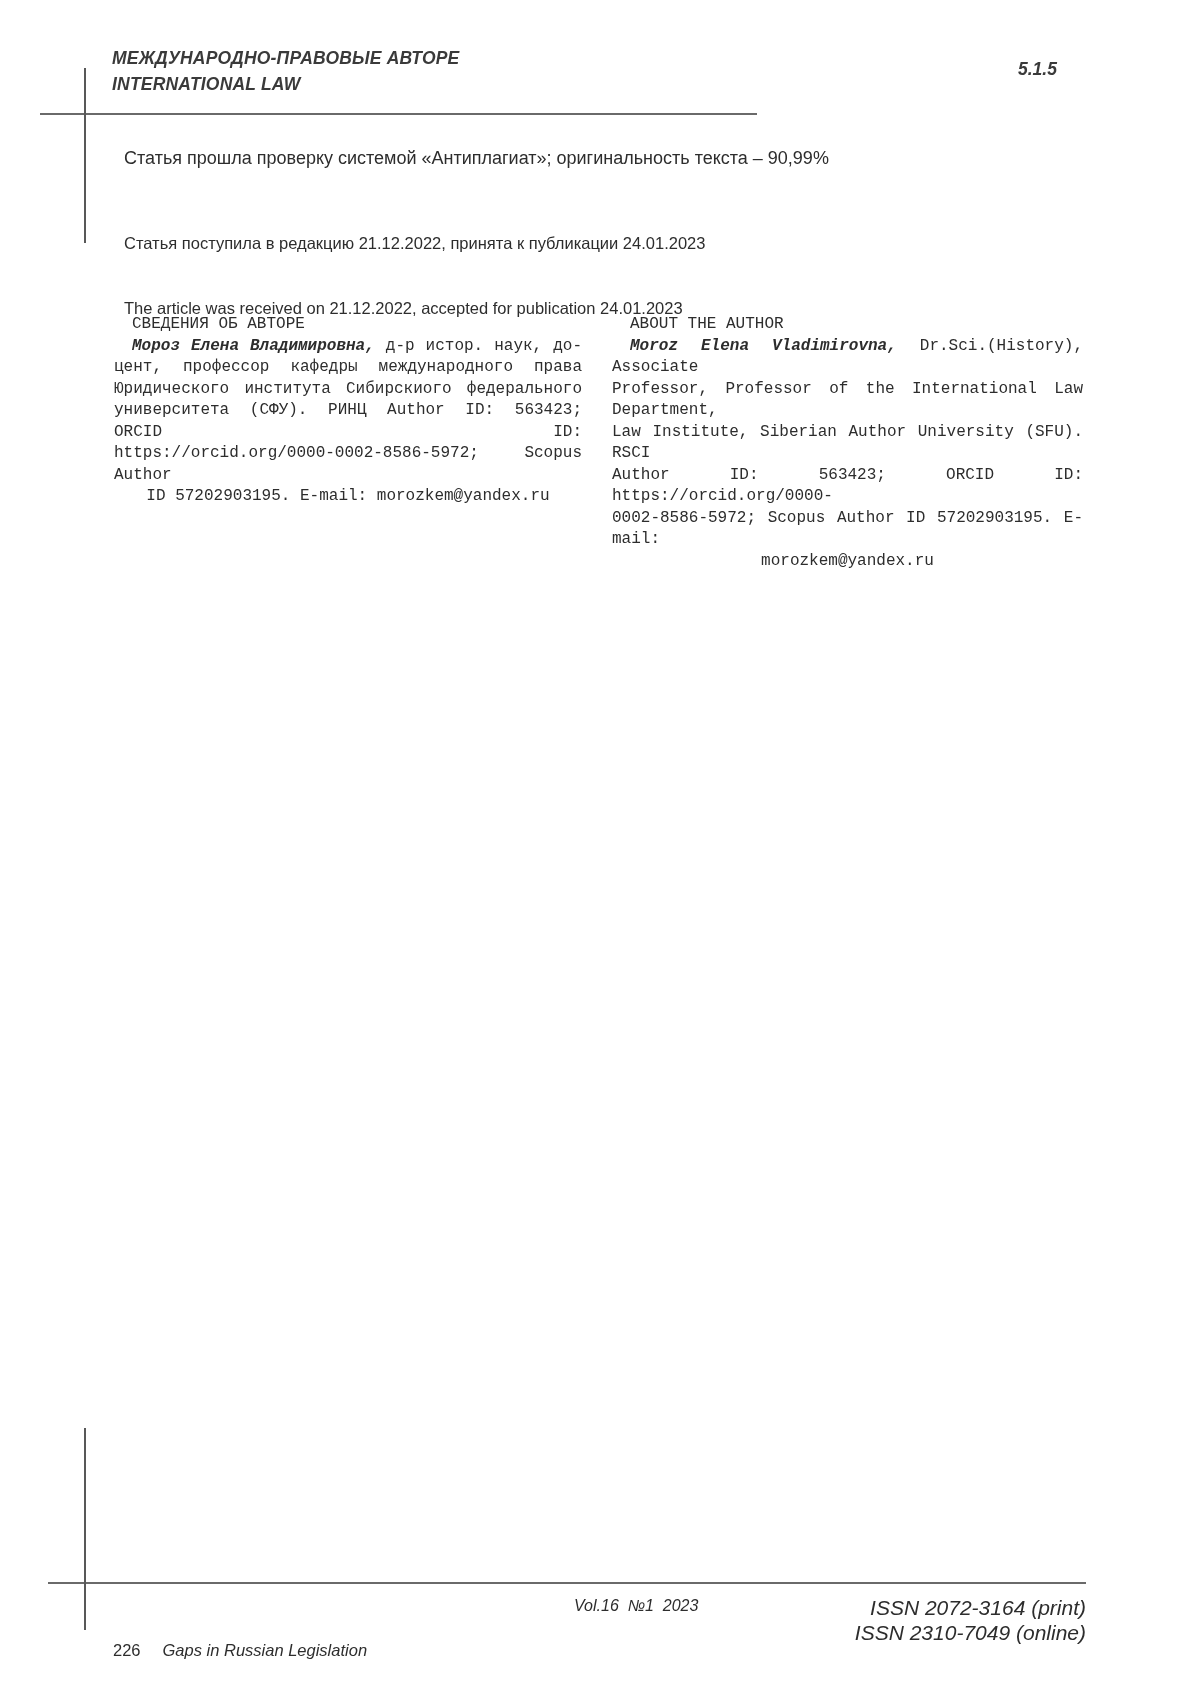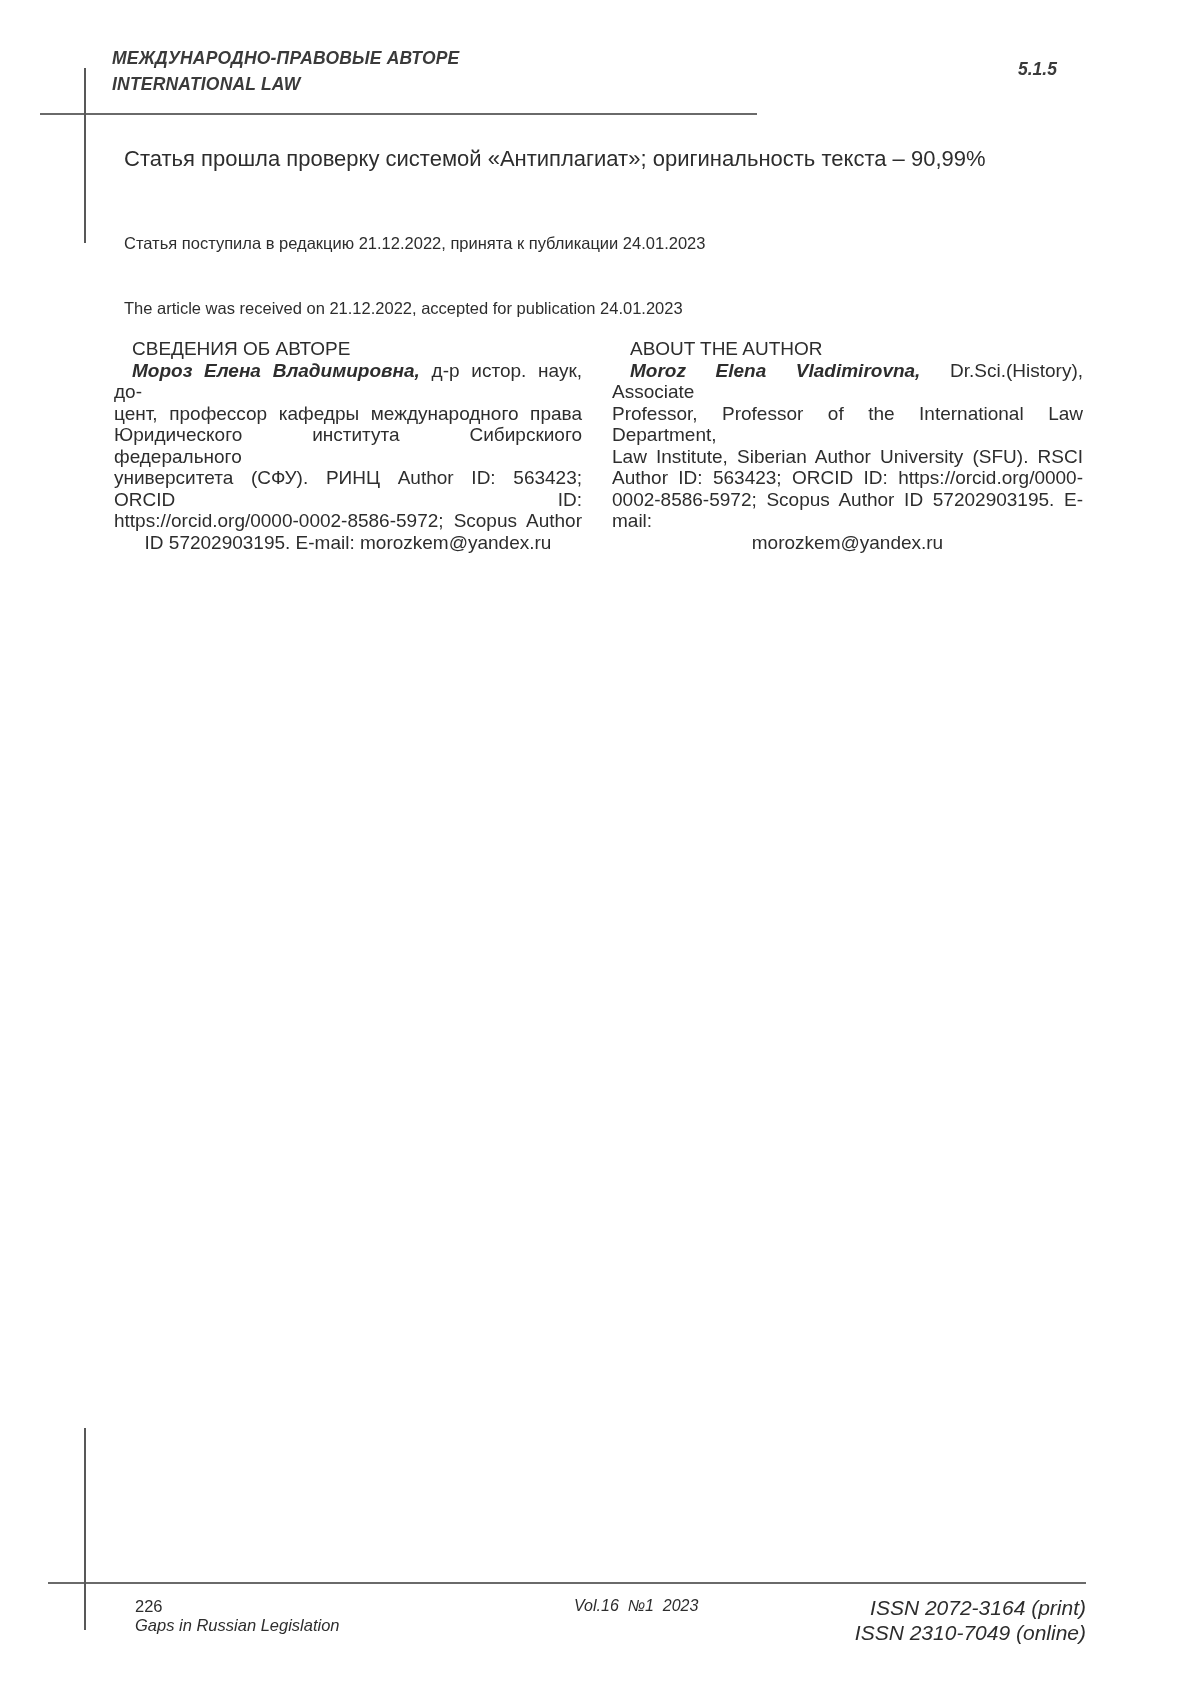--- a/index.html
+++ b/index.html
@@ -25,38 +25,38 @@
   }
 
   
   .rule{background:#6a6a6a;}
   .rule-h1{left:40px;top:113px;width:717px;height:2px;}
   .rule-v1{left:84px;top:68px;width:2px;height:175px;background:#585858;}
   .rule-h2{left:48px;top:1582px;width:1038px;height:2px;}
   .rule-v2{left:84px;top:1428px;width:2px;height:202px;background:#585858;}
 
   
-  .notice1{left:124px;top:148px;font-size:22px;line-height:21.5px;white-space:pre;}
+  .notice1{left:124px;top:148px;font-size:18px;line-height:21.5px;white-space:pre;}
   .notice2{left:124px;top:190px;font-size:16.5px;line-height:21.5px;white-space:pre;}
 
   
   .col{
-    top:338px;
-    font-size:19px;line-height:21.5px;
+    top:314px;
+    font-size:16px;line-height:21.5px;font-family:Liberation Mono, monospace;
   }
   .col-ru{left:114px;width:468px;}
   .col-en{left:612px;width:471px;}
   .col .heading{text-indent:18px;}
   .jline{text-align:justify;text-align-last:justify;}
   .indent{text-indent:18px;}
   .lastline{text-align:center;}
   .bi{font-weight:bold;font-style:italic;}
 
   
-  .foot-left{left:113px;top:1597px;font-size:16.5px;display:flex;align-items:baseline;flex-direction:column;}
+  .foot-left{left:113px;top:1641px;font-size:16.5px;display:flex;align-items:baseline;}
   .foot-left .pageno{font-style:normal;}
   .foot-left .jtitle{font-style:italic;margin-left:22px;}
   .foot-center{left:574px;top:1597px;font-size:16px;font-style:italic;white-space:pre;}
   .foot-right{right:114px;top:1595px;font-size:21px;font-style:italic;text-align:right;line-height:25px;}
 </style>
 </head>
 <body>
 
 <div class="abs hdr">
   <div>МЕЖДУНАРОДНО-ПРАВОВЫЕ АВТОРЕ</div>

